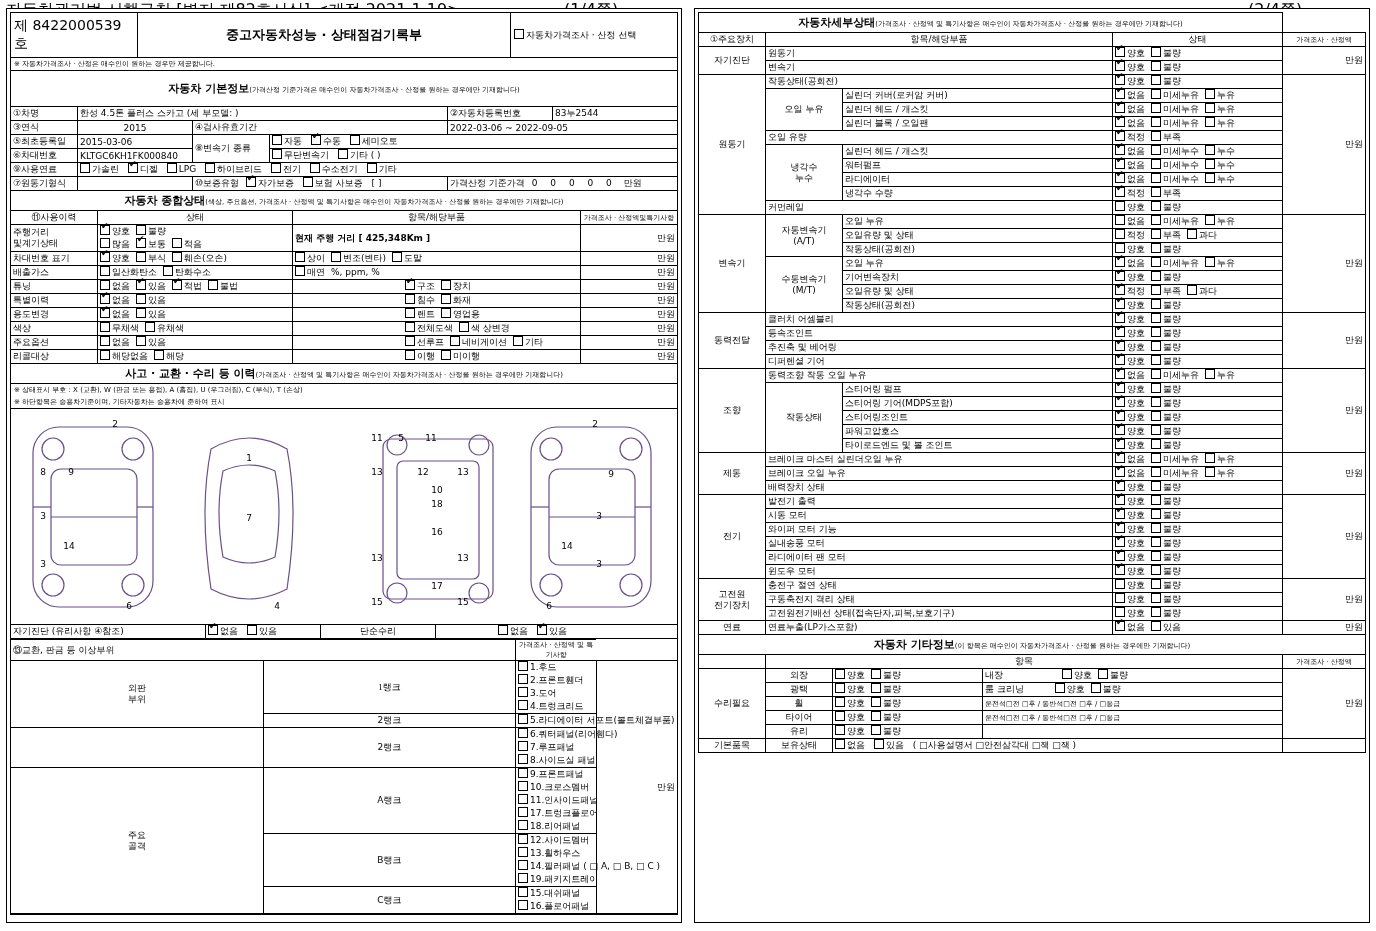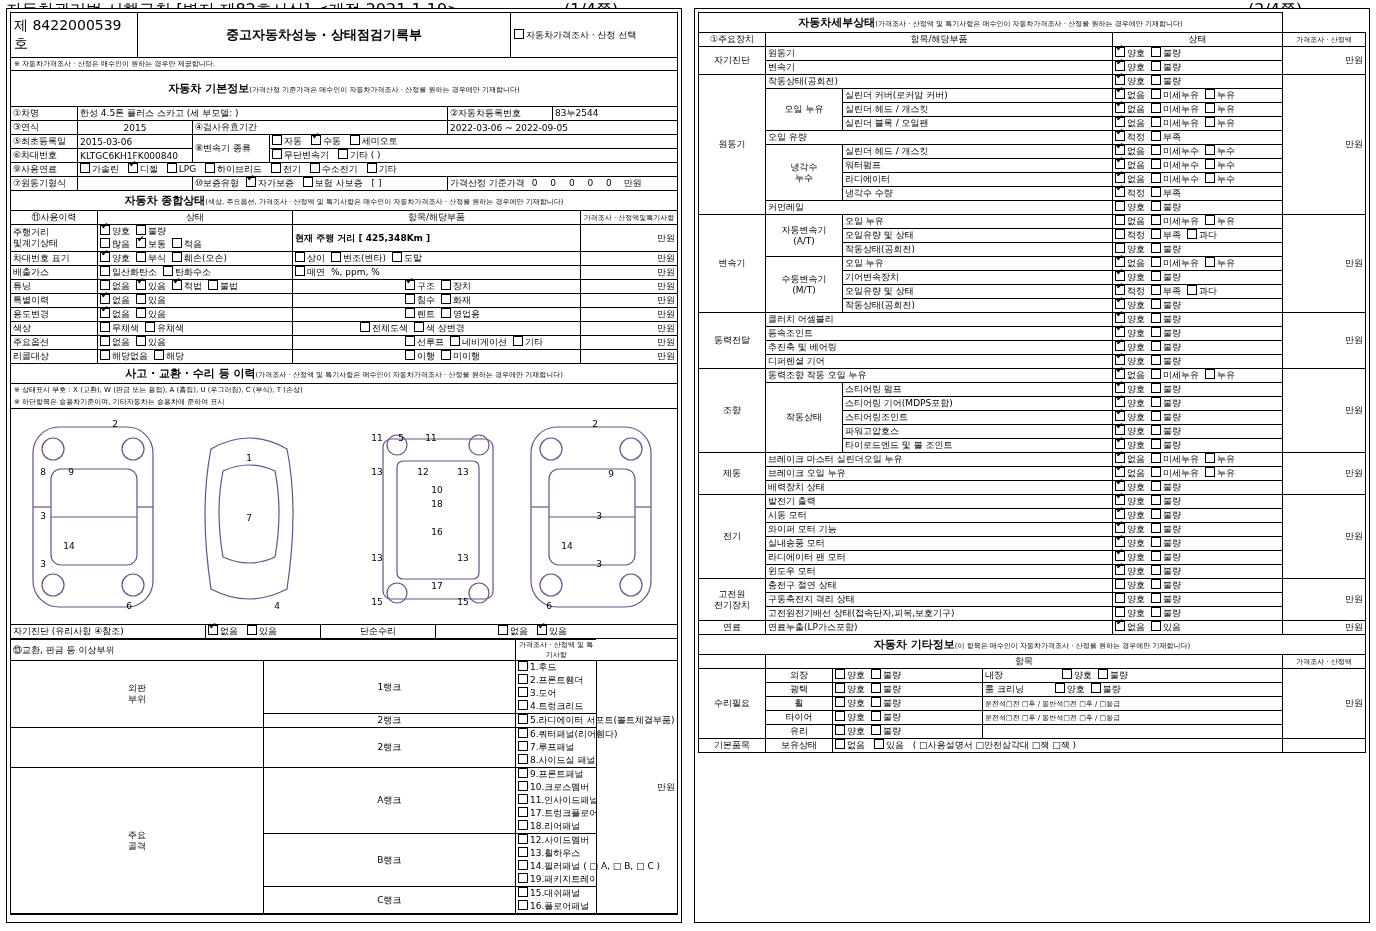--- a/index.html
+++ b/index.html
@@ -203,21 +203,21 @@
               </td>
               <td class="r">만원</td>
             </tr>
 
             <tr>
               <td>색상</td>
               <td>
                 <span class="lbl"><span class="cb"></span>무채색</span><span class="lbl"><span class="cb"></span>유채색</span>
               </td>
               <td>
-                <span class="lbl" style="margin-left:65px;"><span class="cb"></span>전체도색</span><span class="lbl"><span class="cb"></span>색 상변경</span>
+                <span class="lbl" style="margin-left:110px;"><span class="cb"></span>전체도색</span><span class="lbl"><span class="cb"></span>색 상변경</span>
               </td>
               <td class="r">만원</td>
             </tr>
 
             <tr>
               <td>주요옵션</td>
               <td>
                 <span class="lbl"><span class="cb"></span>없음</span><span class="lbl"><span class="cb"></span>있음</span>
               </td>
               <td>
@@ -348,21 +348,21 @@
             <tr>
               <td style="padding:0;" colspan="2">
                 <table style="width:100%;table-layout:fixed;">
                   <tbody>
                           <tr>
                     <td colspan="2" style="width:500px;border-left:none;">⑬교환, 판금 등 이상부위</td>
                     <td class="tiny c" style="border-right:none;">가격조사 · 산정액 및 특기사항</td>
                   </tr>
                   <tr>
                     <td rowspan="2" style="width:44px;line-height:11px;border-left:none;" class="c">외판<br>부위</td>
-                    <td style="width:46px;" class="c">1랭크</td>
+                    <td style="width:46px;font-family:Liberation Serif, serif;" class="c">1랭크</td>
                     <td style="border-right:none;">
                       <span class="lbl"><span class="cb"></span><span>1.후드</span></span>
                       <span class="lbl"><span class="cb"></span><span>2.프론트휀더</span></span>
                       <span class="lbl"><span class="cb"></span><span>3.도어</span></span>
                       <span class="lbl"><span class="cb"></span><span>4.트렁크리드</span></span>
                     </td>
                     <td rowspan="8" style="width:108px;border-right:none;" class="r">만원</td>
                   </tr>
                   <tr>
                     <td class="c">2랭크</td>

